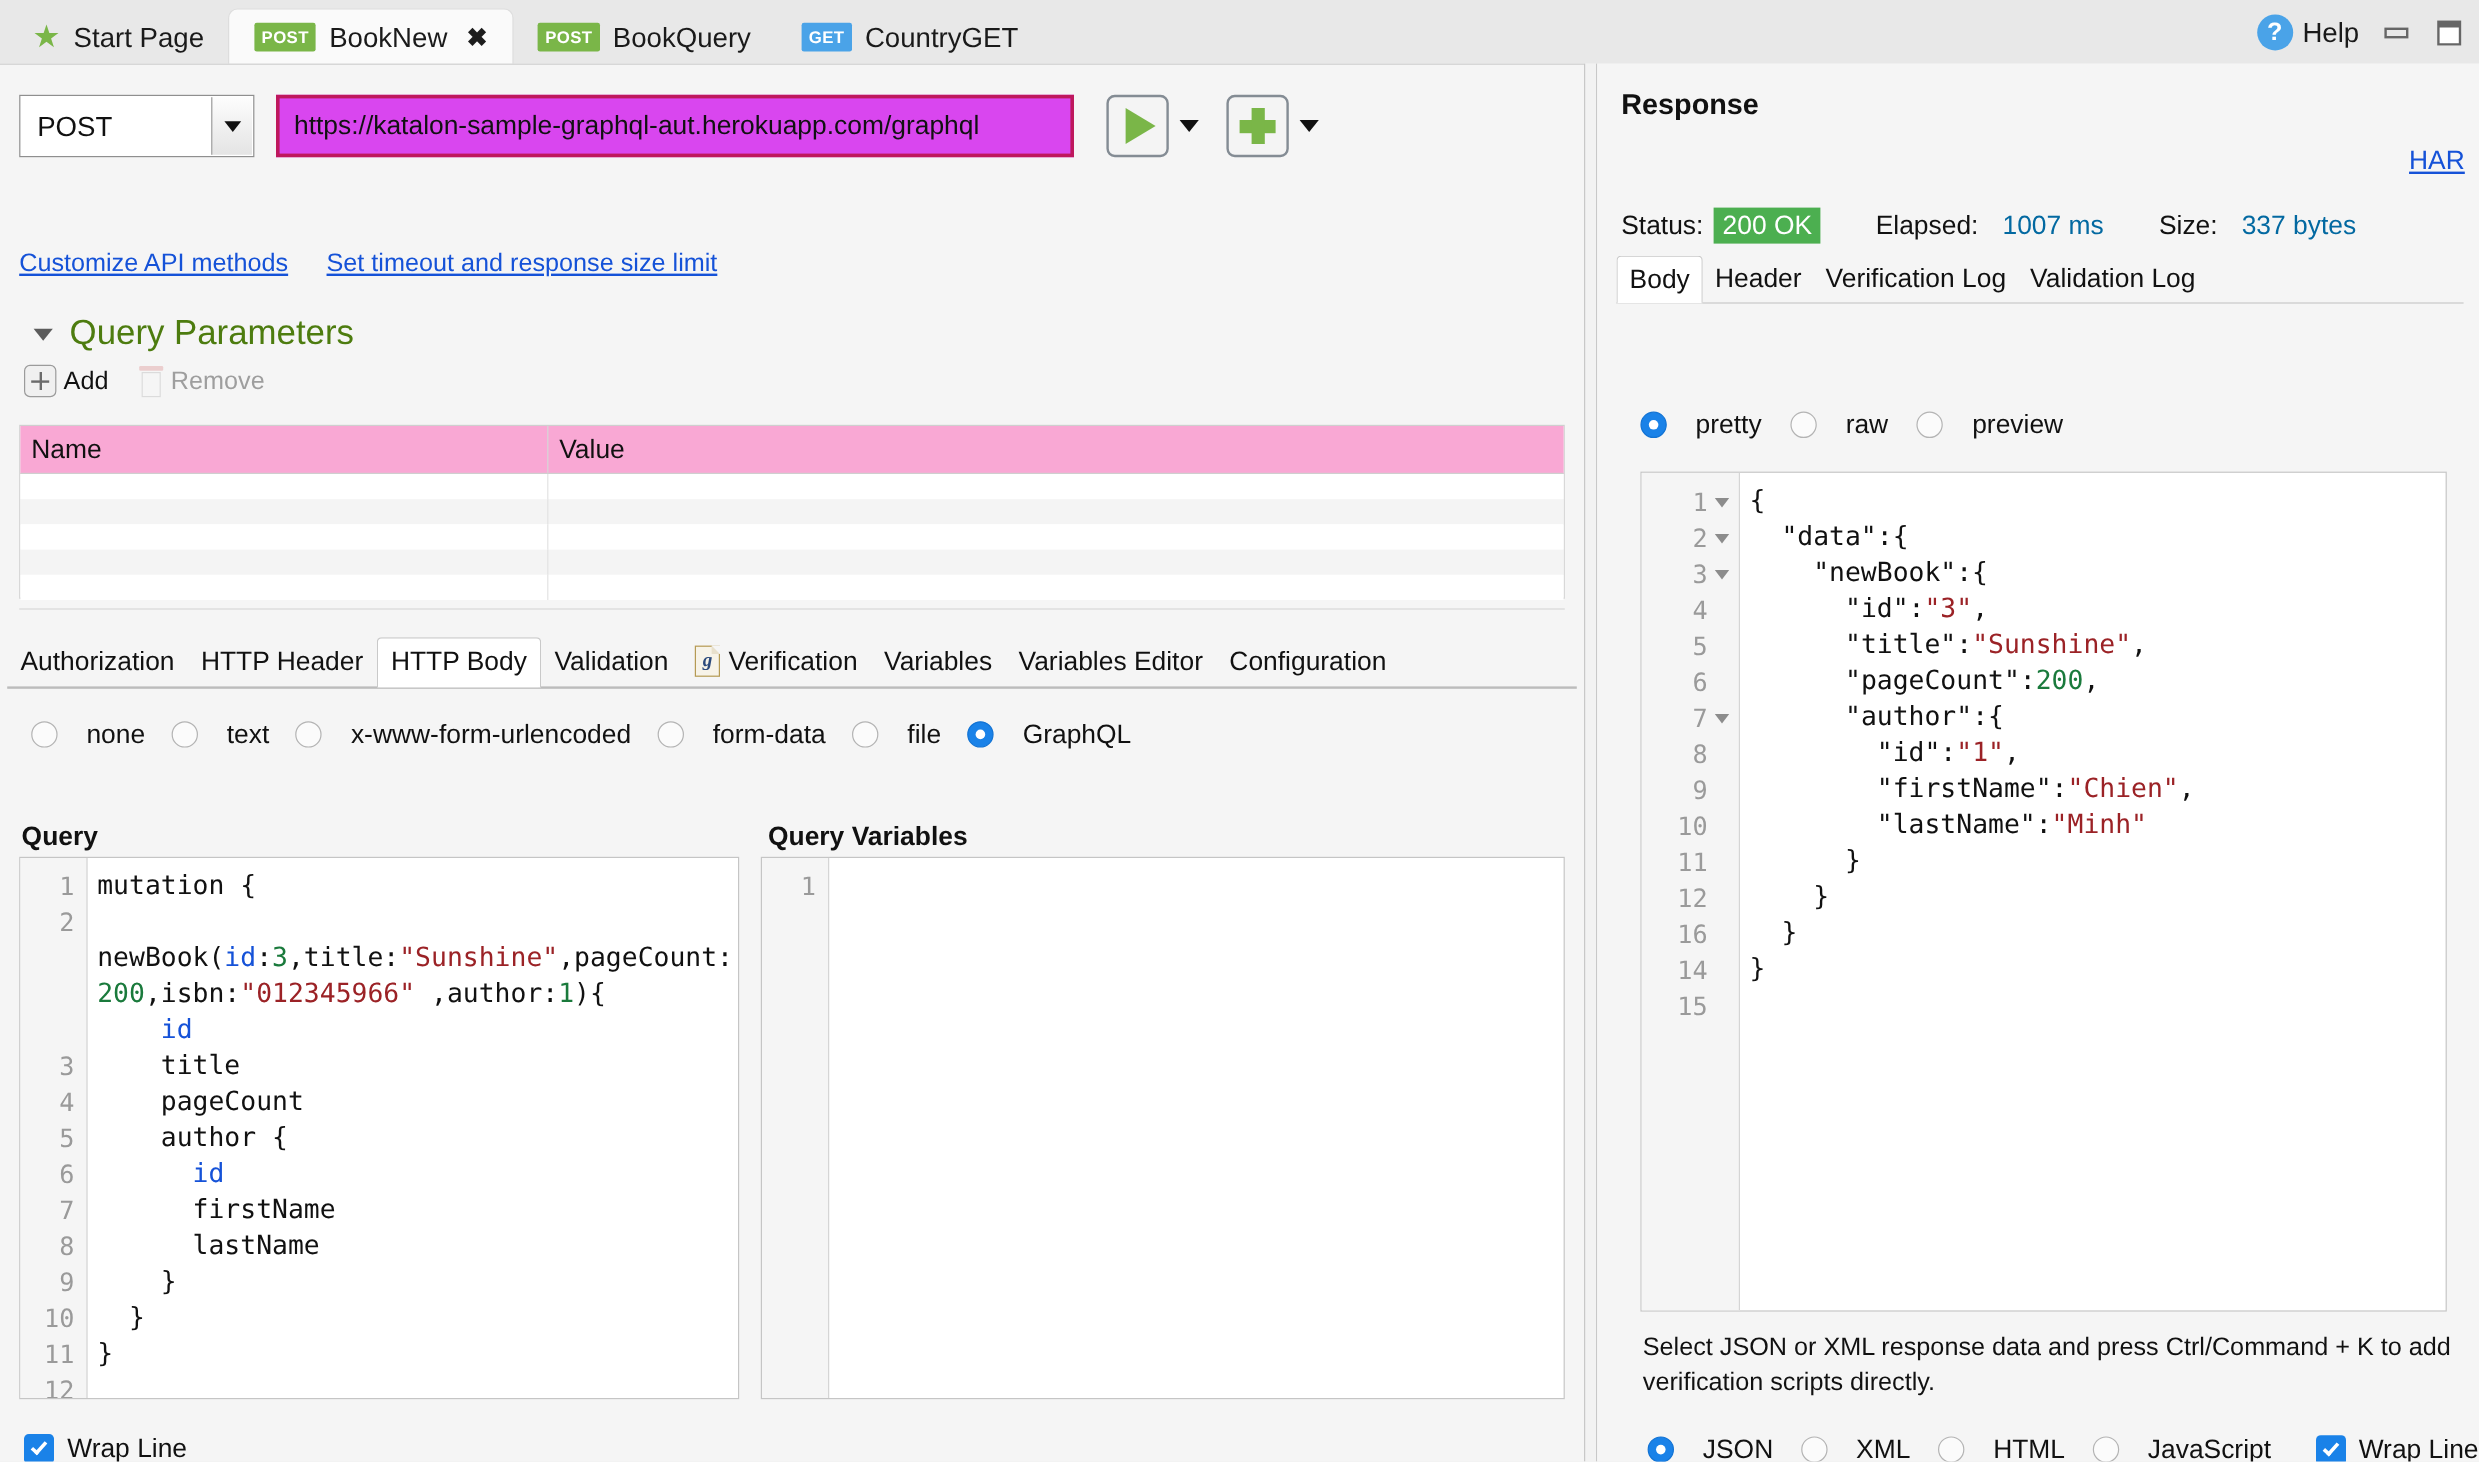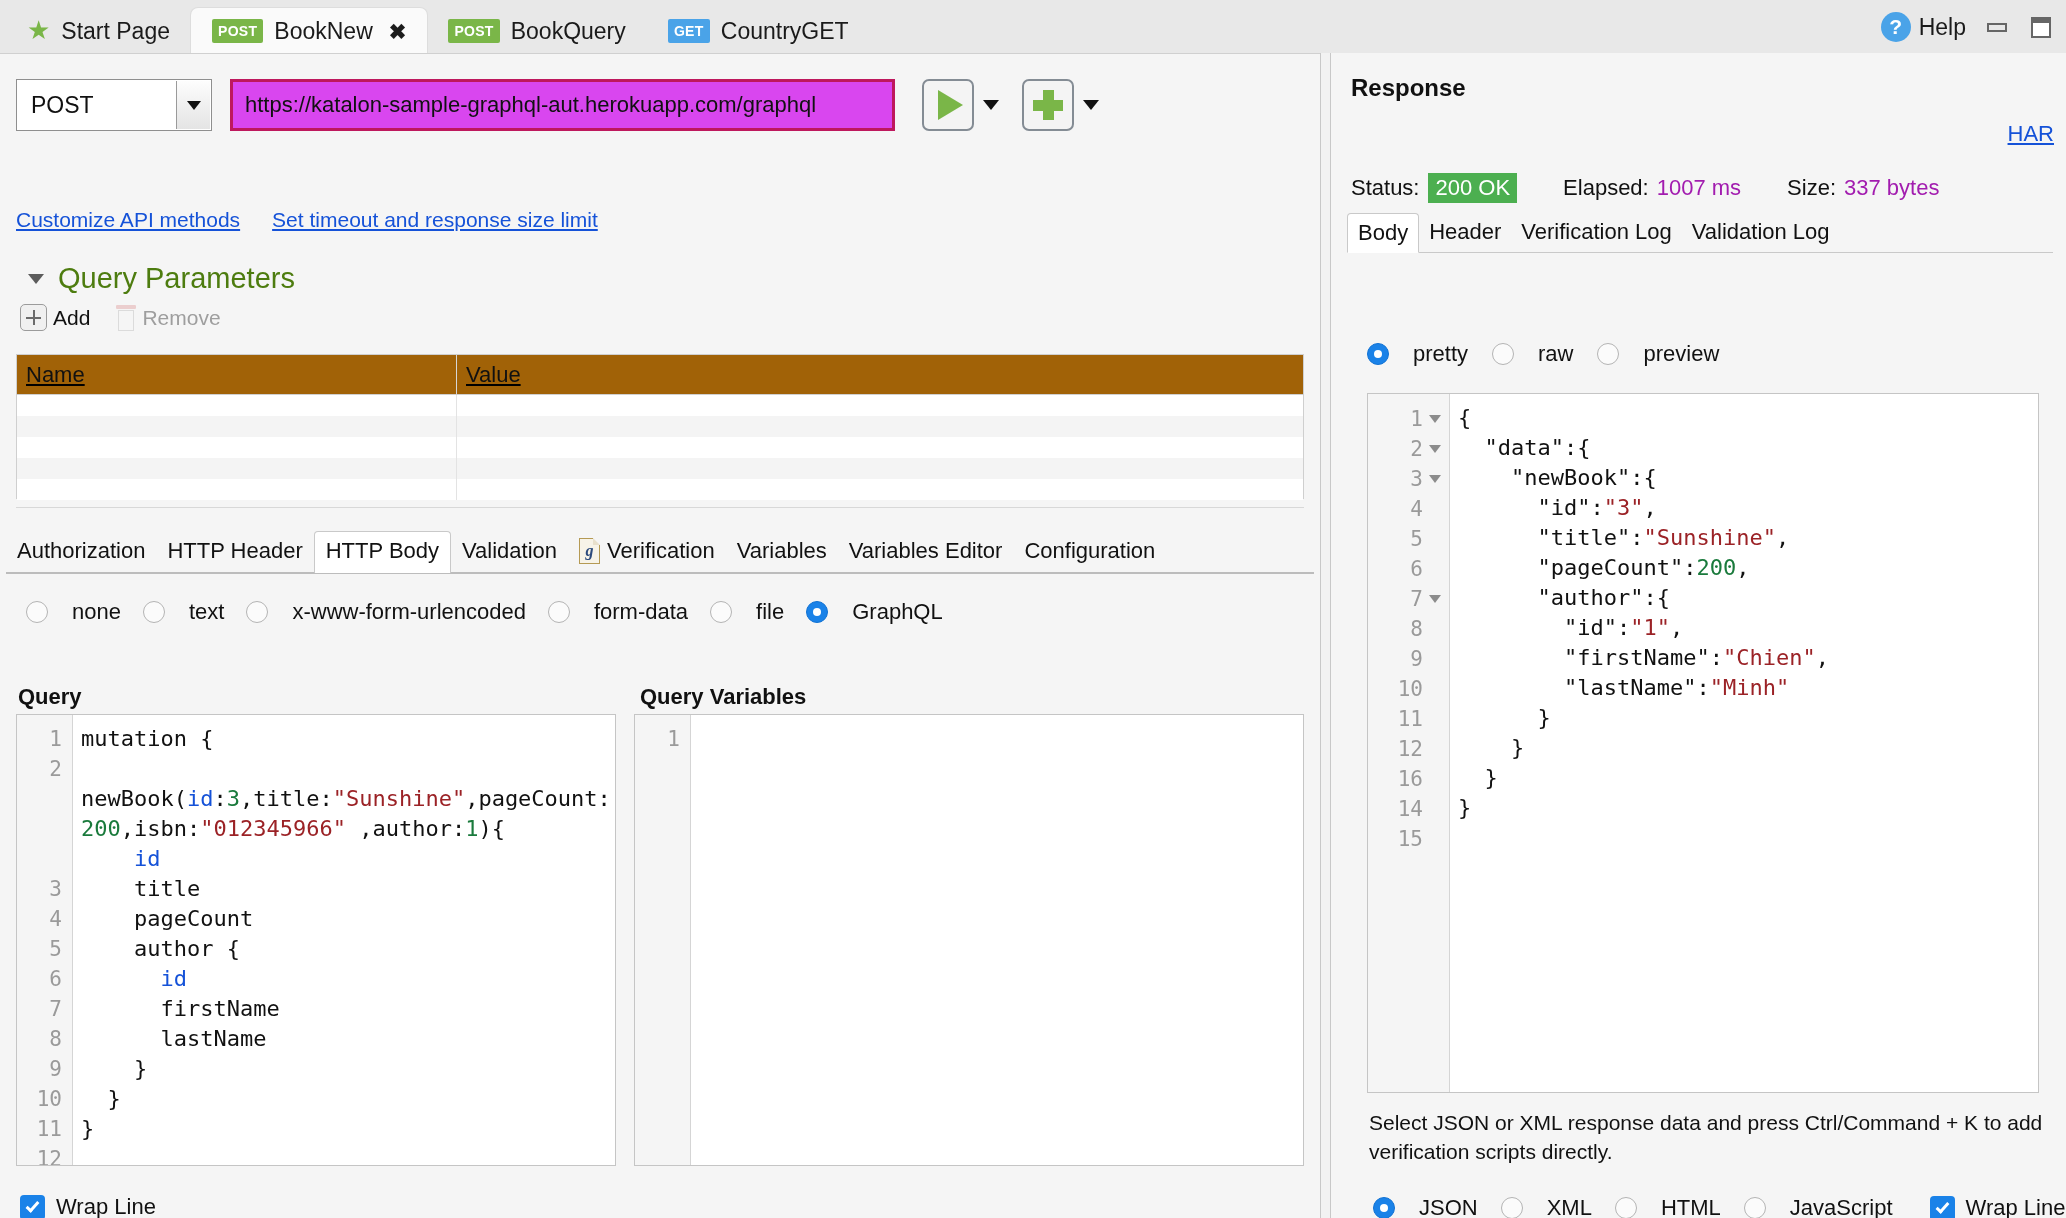--- a/index.html
+++ b/index.html
@@ -142,21 +142,21 @@
   .trash-icon { width: 20px; height: 26px; position: relative; opacity: 0.45; }
   .trash-lid { position: absolute; top: 0; left: 0; width: 20px; height: 4px; background: #e0a0a0; border-radius: 1px; }
   .trash-body {
     position: absolute; top: 5px; left: 2px; width: 16px; height: 21px;
     border: 1px solid #bdbdbd; background: #f7f7f7;
   }
   .param-table {
     position: absolute; left: 16px; top: 300px; width: 1288px; height: 145px;
     background: #ffffff; border: 1px solid #cfcfcf;
   }
-  .pt-head { display: flex; height: 40px; border-bottom: 1px solid #cfcfcf; background: #a16207; text-decoration: underline; }
+  .pt-head { display: flex; height: 40px; border-bottom: 1px solid #cfcfcf; background: #f9a8d4; }
   .pt-head > div {
     font-size: 22px; color: #111; display: flex; align-items: center; padding-left: 9px;
   }
   .pt-col-name { width: 440px; border-right: 1px solid #d6d6d6; }
   .pt-col-value { flex: 1; }
   .pt-row { display: flex; height: 21px; }
   .pt-row > div { border-right: 1px solid #e3e3e3; }
   .pt-row > div:first-child { width: 440px; }
   .pt-row > div:last-child { flex: 1; border-right: none; }
   .pt-row.odd { background: #ffffff; }
@@ -251,21 +251,21 @@
   }
   .check-label { font-size: 22px; color: #111; }
 
   
   .resp-title { position: absolute; left: 20px; top: 21px; font-size: 24px; font-weight: bold; color: #111; }
   .har-link { position: absolute; right: 12px; top: 68px; font-size: 22px; color: #1552d8; text-decoration: underline; }
   .status-row { position: absolute; left: 20px; top: 120px; display: flex; align-items: center; font-size: 22px; color: #111; }
   .status-chip {
     background: #4caf50; color: #ffffff; padding: 2px 7px; margin-left: 9px; font-size: 22px;
   }
-  .val-blue { color: #a21caf; margin-left: 8px; }
+  .val-blue { color: #0369a1; margin-left: 20px; }
   .gap-l { margin-left: 46px; }
 
   .resp-tabs { position: absolute; left: 16px; top: 160px; display: flex; align-items: flex-end; height: 40px; }
   .rtab { font-size: 22px; color: #111; padding: 7px 10px 8px 10px; white-space: nowrap; }
   .rtab.active {
     background: #ffffff; border: 1px solid #c9c9c9; border-bottom-color: #ffffff;
     border-top-left-radius: 4px; border-top-right-radius: 4px; height: 40px;
     display: flex; align-items: center; z-index: 3;
   }
   .rtabs-underline { position: absolute; left: 16px; top: 199px; width: 706px; height: 1px; background: #c9c9c9; }

